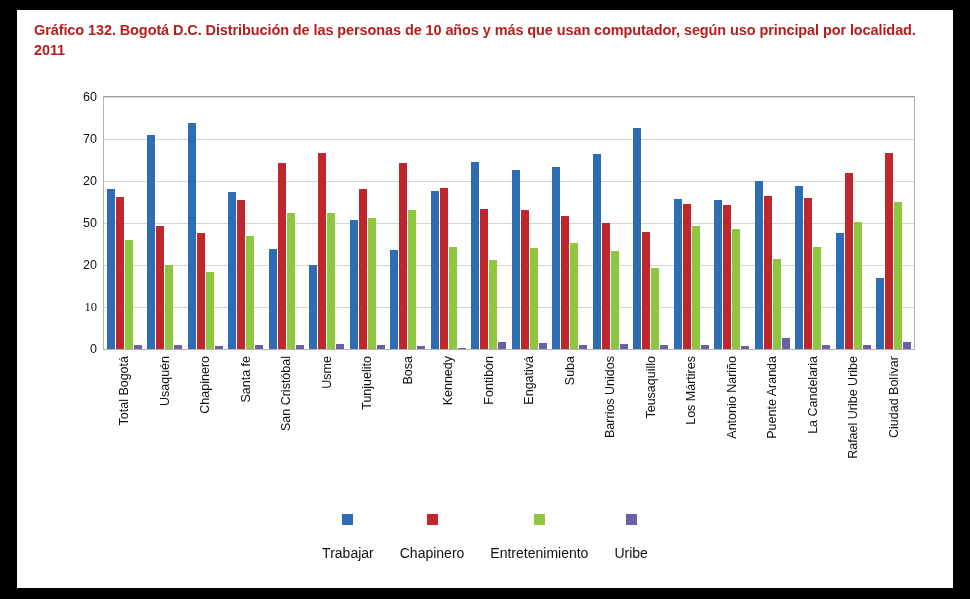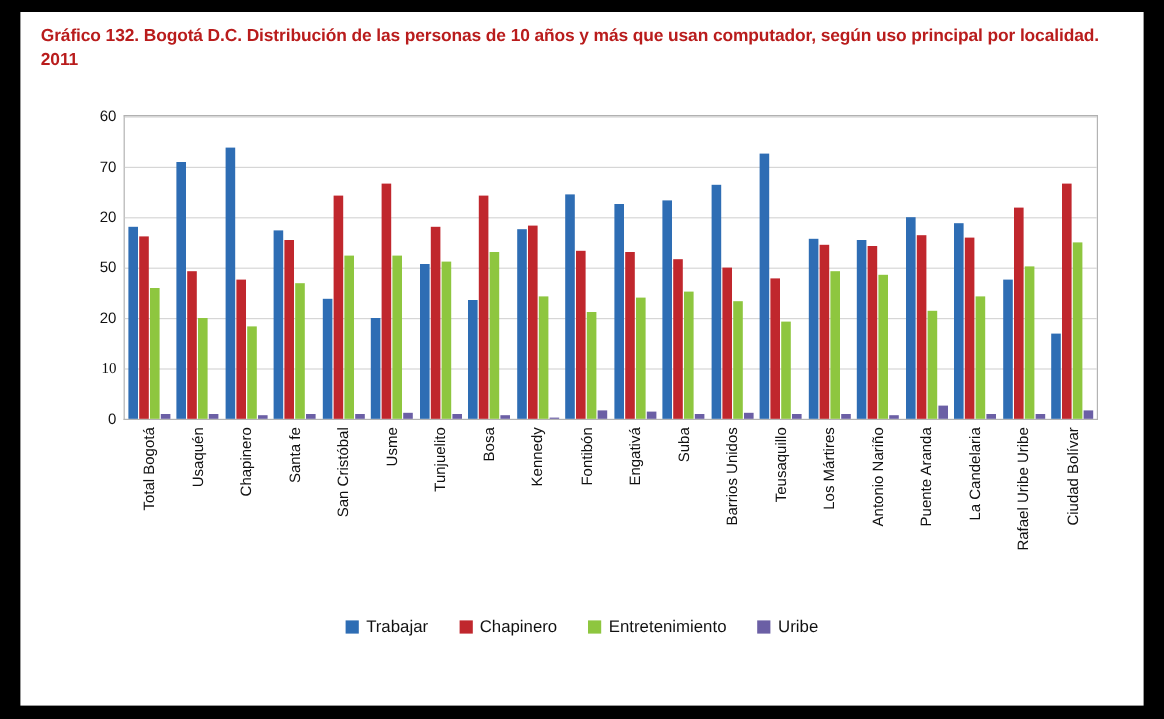--- a/index.html
+++ b/index.html
@@ -147,23 +147,24 @@
     top: 432px;
     width: 880px;
     display: flex;
     justify-content: center;
     gap: 26px;
     align-items: center;
   }
   .legitem {
     display: flex;
     align-items: center;
-    gap: 6px;
+    gap: 20px;
     font-size: 14px;
     color: #111;
+    flex-direction: column;
   }
   .legswatch {
     width: 11px;
     height: 11px;
     display: inline-block;
   }
 </style>
 </head>
 <body>
 

